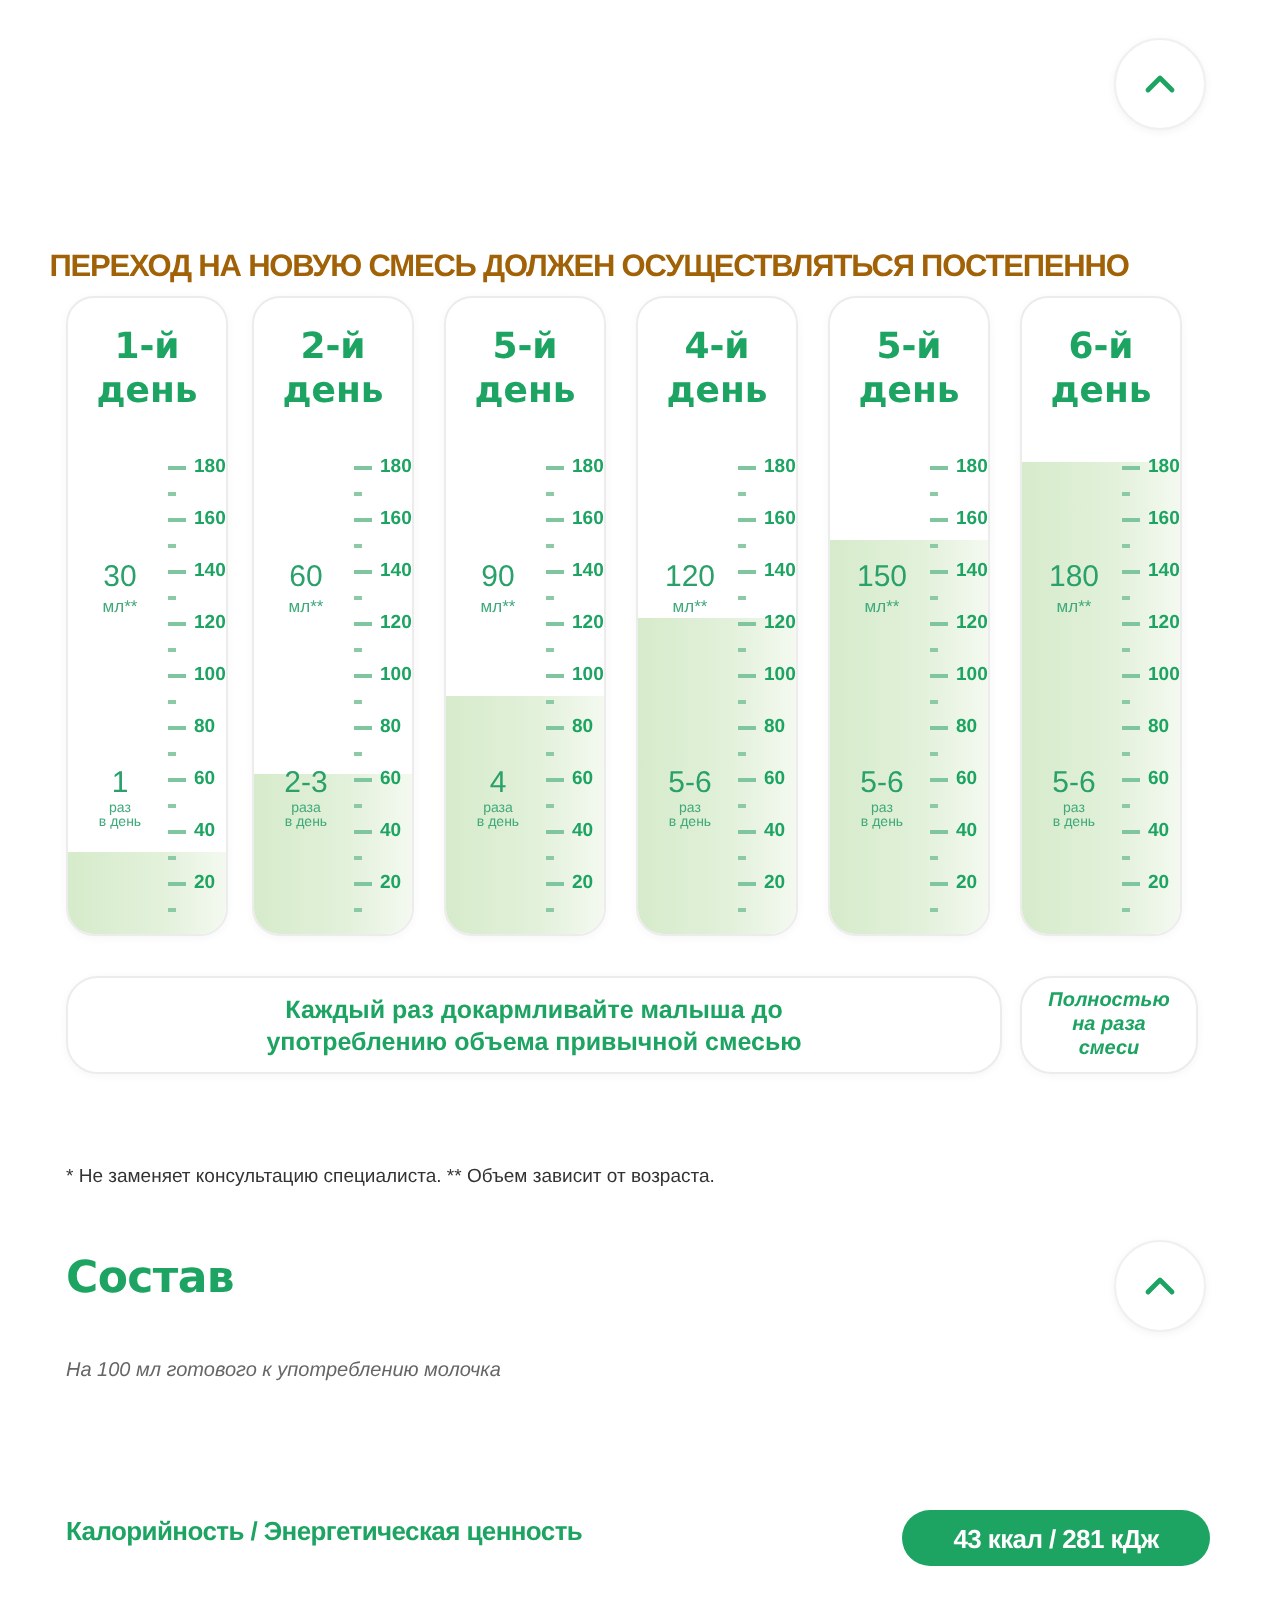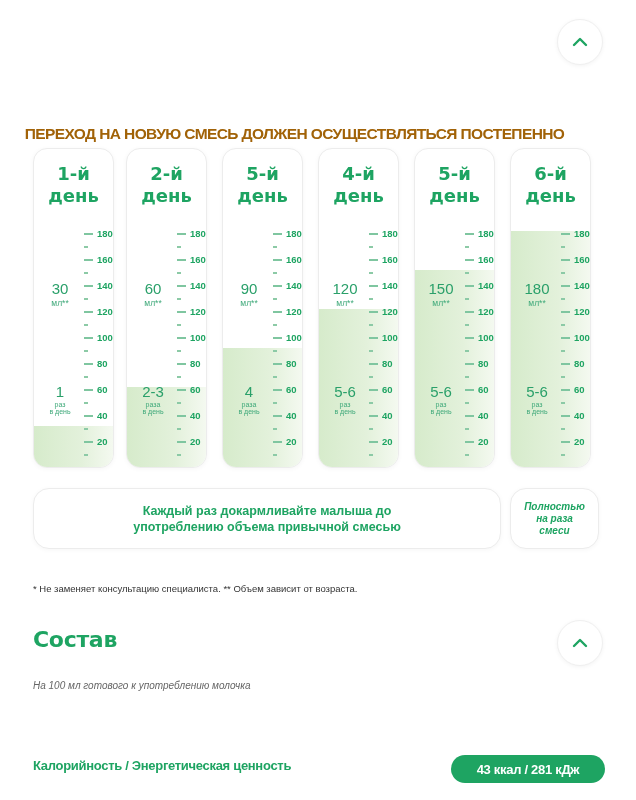--- a/index.html
+++ b/index.html
@@ -61,21 +61,21 @@
   }
   .tick-minor {
     position: absolute; left: 0; width: 4px; height: 1.5px; background: #8ccaa6;
   }
   .tick-label {
     position: absolute; left: 13px; font-size: 9.5px; font-weight: bold;
     color: #1ea462; line-height: 10px;
   }
 
   .info-box {
-    position: absolute; top: 488px; height: 61px; border-radius: 16px;
+    position: absolute; top: 488px; height: 49px; border-radius: 16px;
     background: #ffffff; border: 1px solid #ececec;
     box-shadow: 0 1px 5px rgba(0,0,0,0.04);
     display: flex; align-items: center; justify-content: center; text-align: center;
     font-weight: bold; color: #1ea462;
   }
   .footnote {
     position: absolute; left: 33px; top: 583px; font-size: 9.5px; color: #333333;
   }
   .section-title {
     position: absolute; left: 33px; top: 627px;

